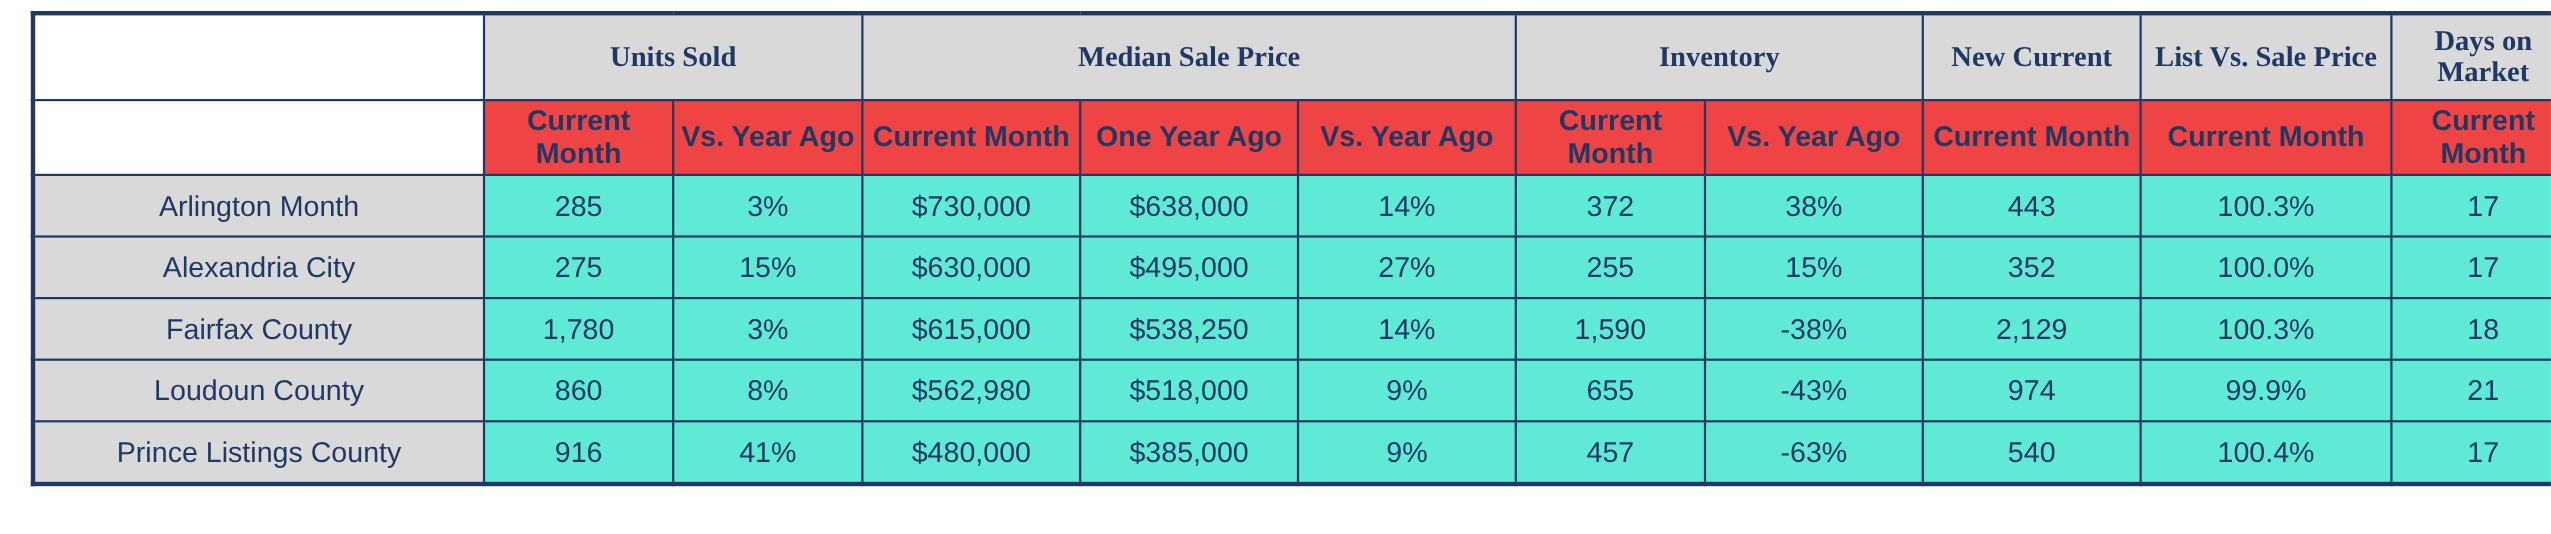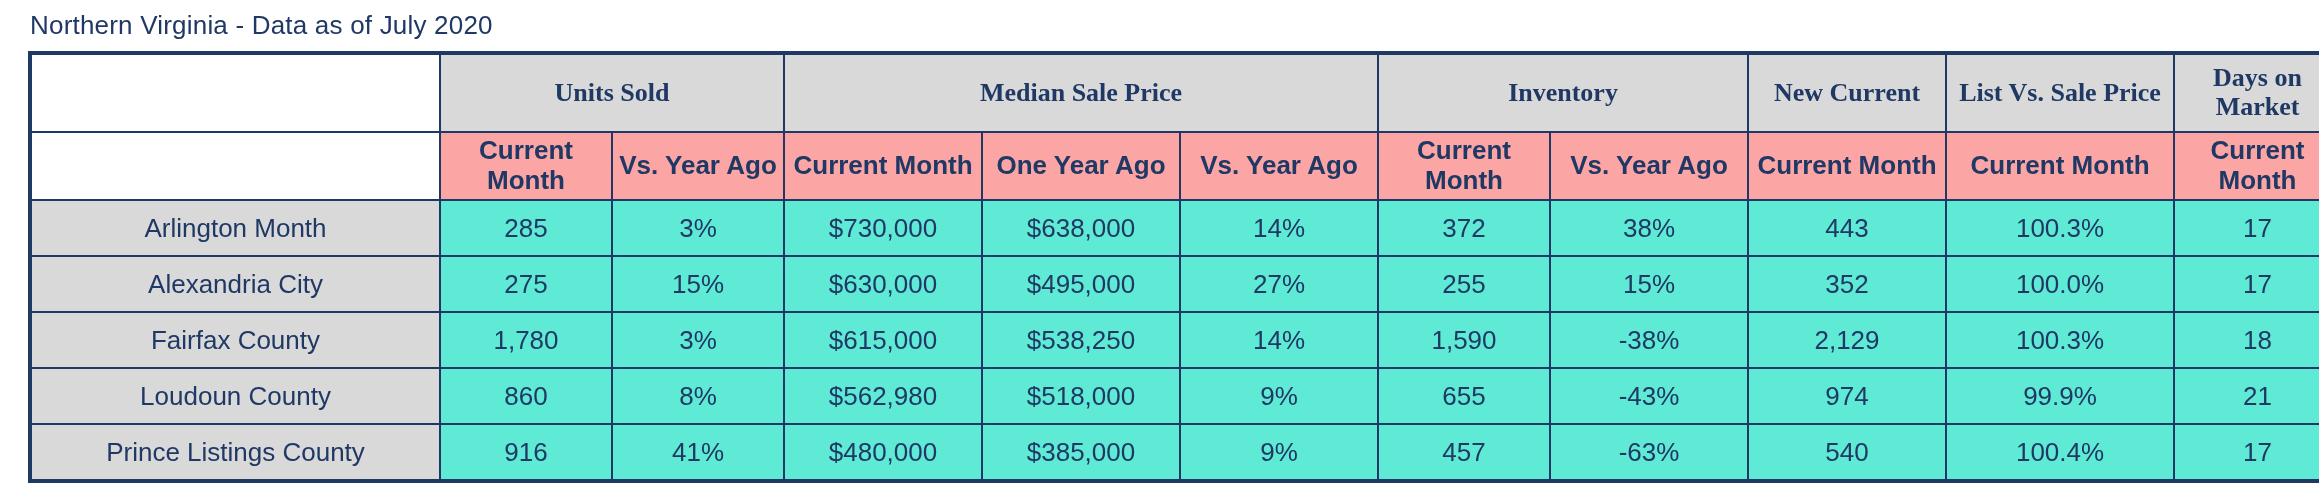--- a/index.html
+++ b/index.html
@@ -43,21 +43,21 @@
   }
   th.grp {
     background: #d9d9d9;
     font-weight: bold;
     font-size: 31px;
     height: 76px;
     line-height: 1.1;
     font-family: Liberation Serif, serif;
   }
   th.sub {
-    background: #fca5a5;
+    background: #ef4444;
     font-weight: bold;
     font-size: 24px;
     height: 66px;
     line-height: 1.15;
     margin-left: 33px;
   }
   th.corner {
     background: #ffffff;
     border-left: none;
   }
@@ -74,21 +74,20 @@
     height: 54px;
     font-size: 27px;
   }
   .nowrap { white-space: nowrap; }
 </style>
 </head>
 <body>
 
 <div class="page">
 
-  <div class="caption-top">Northern Virginia - Data as of July 2020</div>
 
   <table class="report">
     <colgroup>
       <col style="width:410px">
       <col style="width:172px">
       <col style="width:172px">
       <col style="width:198px">
       <col style="width:198px">
       <col style="width:198px">
       <col style="width:172px">

